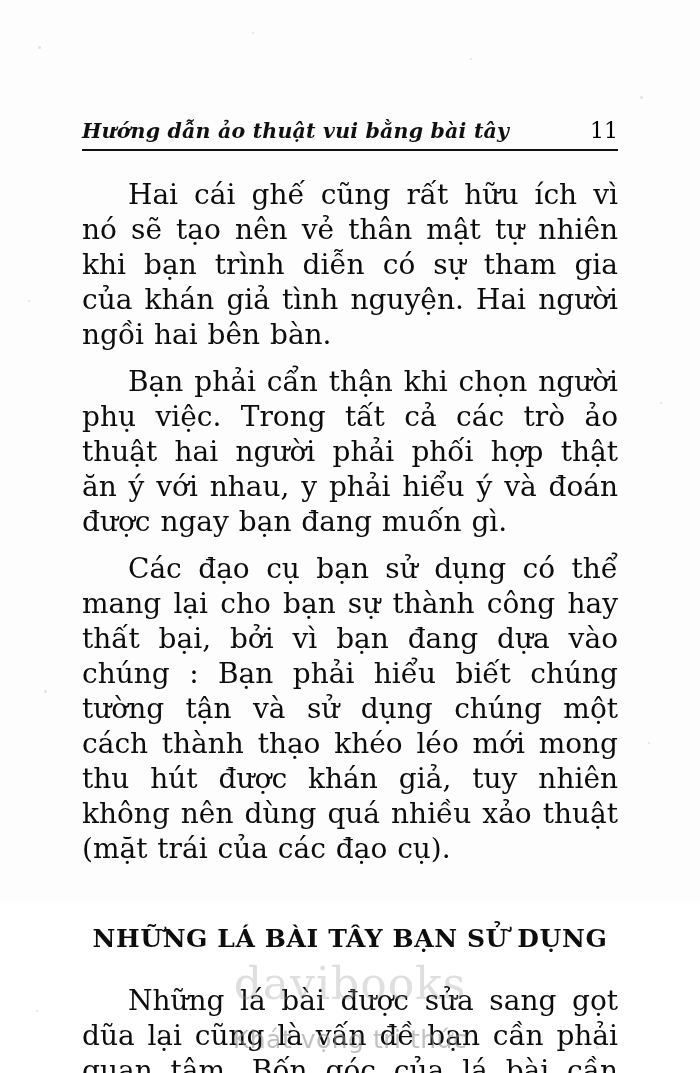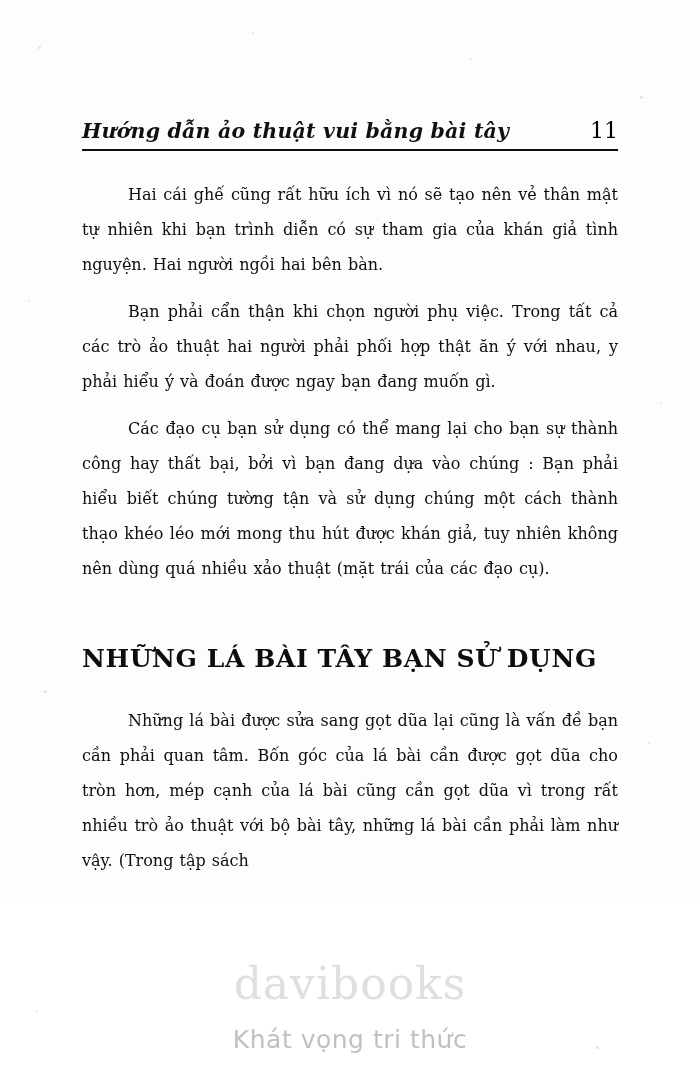--- a/index.html
+++ b/index.html
@@ -68,35 +68,36 @@
     background: #111;
     margin-top: 2px;
     margin-bottom: 26px;
   }
 
   p.body {
     margin: 0 0 0 0;
     text-align: justify;
     text-justify: inter-word;
     font-family: "DejaVu Serif", serif;
-    font-size: 16px;
+    font-size: 28px;
     line-height: 35px;
     color: #0d0d0d;
     text-indent: 46px;
     word-spacing: 1px;
   }
 
   p.body + p.body {
     margin-top: 12px;
   }
 
   h2.section-title {
     font-family: "DejaVu Serif", serif;
     font-weight: bold;
     font-size: 25px;
+    text-align: center;
     letter-spacing: .6px;
     color: #0d0d0d;
     margin: 58px 0 30px 0;
   }
 
   
   .watermark {
     position: absolute;
     left: 0;
     width: 700px;

